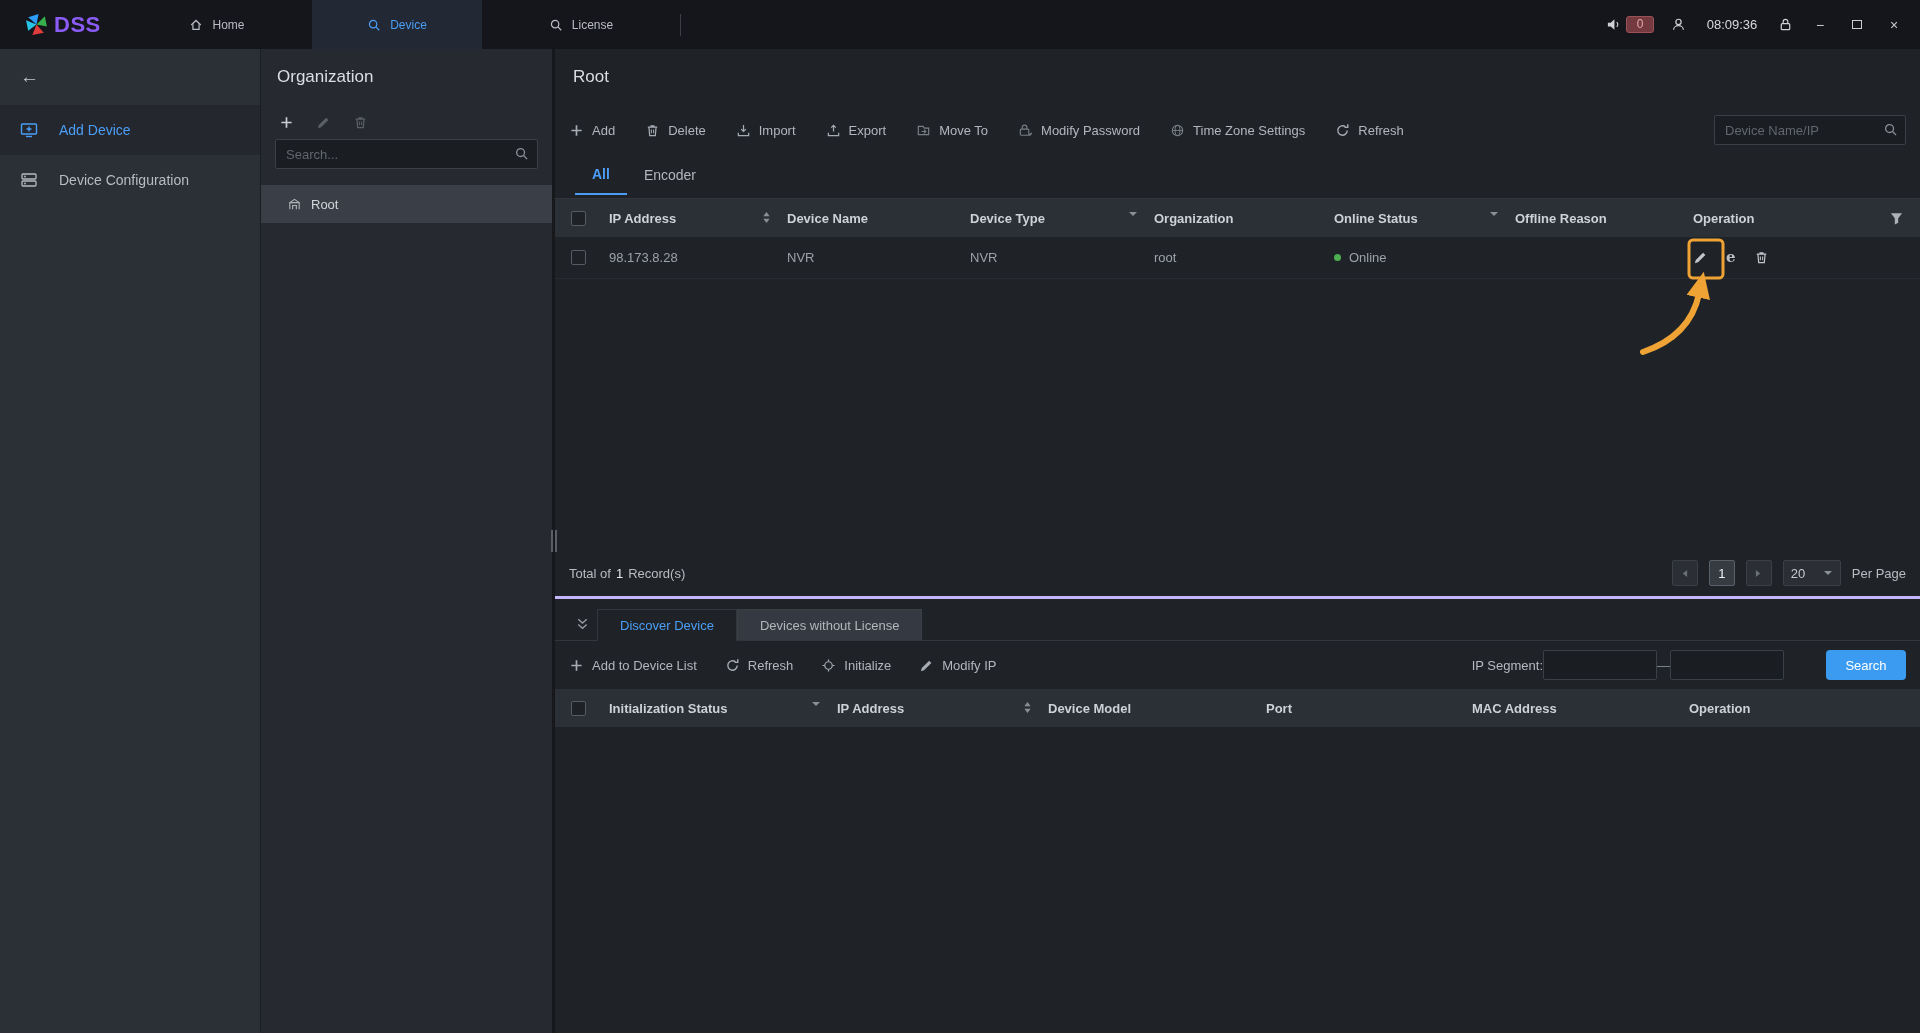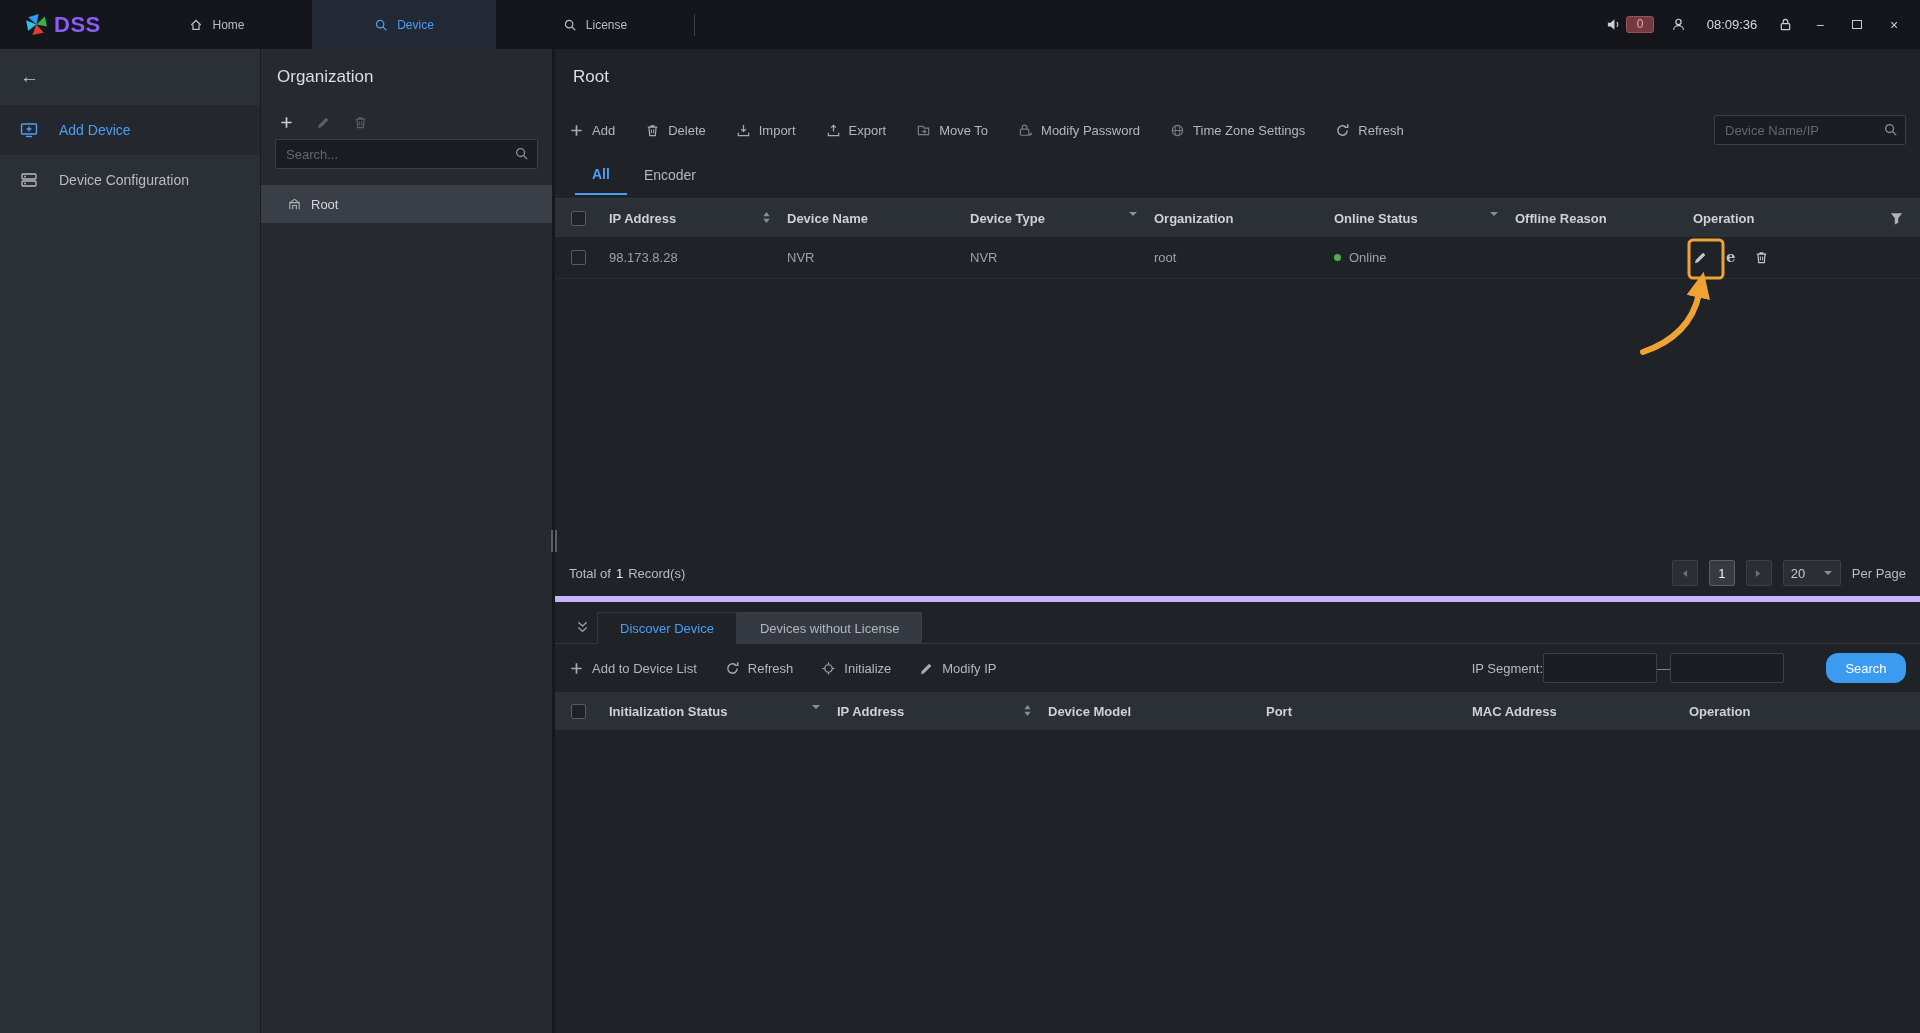--- a/index.html
+++ b/index.html
@@ -9,21 +9,21 @@
   .i{width:15px;height:15px}
   .i18{width:18px;height:16px}
 
   
   .topbar{height:49px;background:#14161b;display:flex;align-items:stretch;position:relative;z-index:10}
   .logo{width:122px;display:flex;align-items:center;gap:5px;padding-left:24px}
   .logo-text{color:#8b5cf6;font-size:22px;font-weight:bold;letter-spacing:.5px}
   .top-tab{display:flex;align-items:center;justify-content:center;gap:9px;color:#b9bcc2;font-size:12px;cursor:pointer}
   .top-tab .i{width:14px;height:14px}
   .tt-home{width:190px}
-  .tt-device{width:184px;background:#222834;color:#4b9ef7}
+  .tt-device{width:170px;background:#222834;color:#4b9ef7}
   .tt-license{width:198px}
   .tab-sep{width:1px;height:22px;background:#3a3e45;align-self:center}
   .top-right{margin-left:auto;display:flex;align-items:center;gap:17px;padding-right:16px;color:#cdd0d5}
   .sound-group{display:flex;align-items:center;gap:5px}
   .badge{min-width:28px;height:17px;line-height:15px;text-align:center;background:#753a40;border:1px solid #9c5157;
     border-radius:3px;color:#e2a7ab;font-size:12px;padding:0 6px}
   .time{font-size:13px;color:#d8dadd;width:58px;text-align:center}
   .win-btn{width:20px;height:20px;display:flex;align-items:center;justify-content:center;color:#c9ccd1;font-size:14px;cursor:pointer}
   .max-shape{width:10px;height:9px;border:1px solid #c9ccd1}
 
@@ -99,32 +99,32 @@
   .total-count{color:#e8eaec;margin:0 5px}
   .pager{margin-left:auto;display:flex;align-items:center;gap:11px}
   .page-btn{width:26px;height:26px;background:#2b2f35;border:1px solid #3b3f46;border-radius:2px;
     display:flex;align-items:center;justify-content:center;cursor:pointer}
   .page-current{width:26px;height:26px;background:#363b42;border:1px solid #5a6069;border-radius:2px;
     display:flex;align-items:center;justify-content:center;color:#f0f1f3;cursor:pointer}
   .per-page{width:58px;height:26px;background:#2b2f35;border:1px solid #3b3f46;border-radius:2px;
     display:flex;align-items:center;justify-content:space-between;padding:0 7px;color:#c6c9ce;cursor:pointer}
 
   
-  .bottom{height:437px;border-top:6px solid #c4b5fd;display:flex;flex-direction:column}
+  .bottom{height:437px;border-top:3px solid #c4b5fd;display:flex;flex-direction:column}
   .btabs-row{height:42px;display:flex;align-items:flex-end;padding-left:12px;border-bottom:1px solid #33373d;position:relative}
   .collapse{height:32px;width:30px;display:flex;align-items:center;justify-content:center;color:#9a9ea5;cursor:pointer}
   .btab{height:32px;display:flex;align-items:center;padding:0 22px;margin-bottom:-1px;font-size:13px;cursor:pointer}
   .btab.active{color:#4b9ef7;background:#1f2328;border:1px solid #33373d;border-bottom:1px solid #1f2328}
   .btab.inactive{color:#b3b6bc;background:#343942;border:1px solid #3a3e45;border-bottom:1px solid #33373d}
   .bottom-toolbar{height:48px;display:flex;align-items:center;gap:28px;padding:0 14px}
   .ip-seg{margin-left:auto;display:flex;align-items:center;}
   .seg-input{width:114px;height:30px;background:#1a1d22;border:1px solid #3b3f46;border-radius:2px;
     color:#c6c9ce;padding:0 8px;font-family:inherit;outline:none}
   .dash{color:#8a8e95}
-  .search-btn{width:80px;height:30px;background:#3a9bf0;border:none;border-radius:12px;color:#ffffff;
+  .search-btn{width:80px;height:30px;background:#3a9bf0;border:none;border-radius:4px;color:#ffffff;
     font-size:13px;display:flex;align-items:center;justify-content:center;cursor:pointer;margin-left:14px}
   .b-init{width:228px;padding:0 8px}
   .b-ip{width:211px;padding:0 8px}
   .b-model{width:218px;padding:0 8px}
   .b-port{width:206px;padding:0 8px}
   .b-mac{width:217px;padding:0 8px}
   .b-op{flex:1;padding:0 16px 0 8px}
   .bottom-body{flex:1}
 
   

